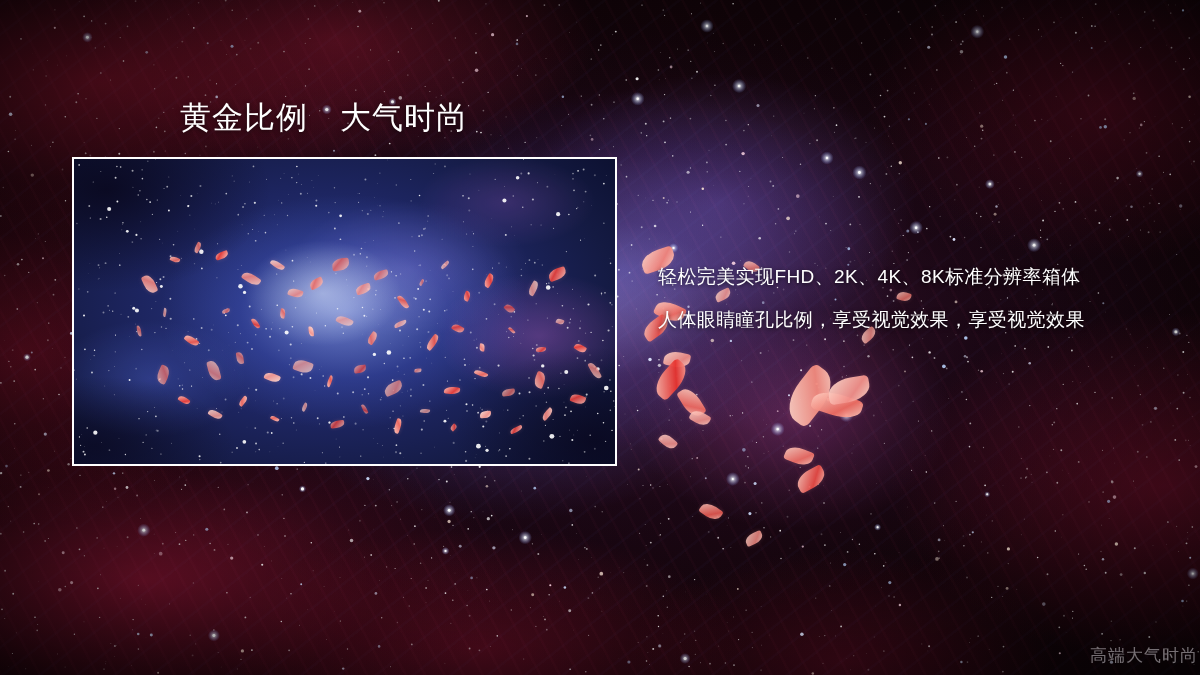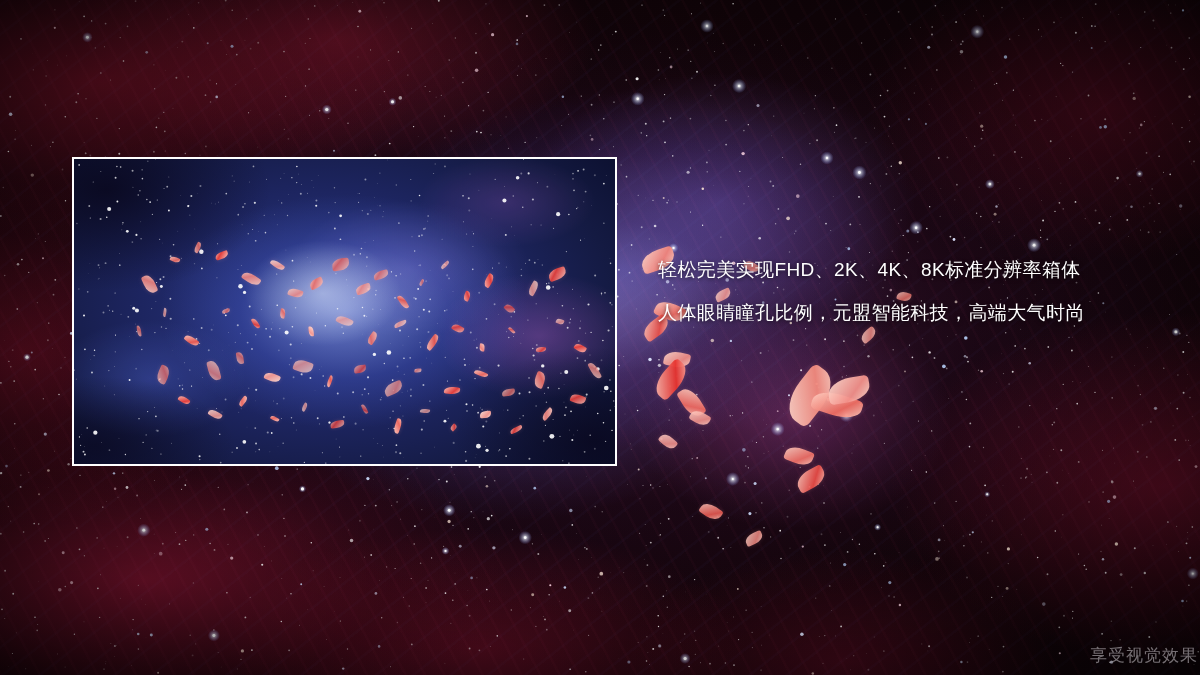--- a/index.html
+++ b/index.html
@@ -131,21 +131,21 @@
     line-height: 1.1;
     color: #ffffff;
     letter-spacing: 1px;
     white-space: pre;
     text-shadow: 0 1px 5px rgba(0,0,0,0.65);
   }
 
   #body-text {
     position: absolute;
     left: 658px;
-    top: 248px;
+    top: 255px;
     width: 520px;
   }
   .body-line {
     font-size: 19px;
     line-height: 43px;
     color: #ffffff;
     white-space: nowrap;
     letter-spacing: 0.4px;
     text-shadow: 0 1px 4px rgba(0,0,0,0.70);
   }
@@ -2709,21 +2709,22 @@
           <div class="petal" style="left: 406px; top: 252px; width: 10.6px; height: 7px; transform: rotate(358deg); opacity: 0.97; background: linear-gradient(135deg, rgb(255, 226, 218) 0%, rgb(247, 154, 146) 62%, rgb(255, 226, 218) 100%); box-shadow: rgba(255, 170, 170, 0.22) 0px 0px 4px;"></div>
           <div class="petal" style="left: 436px; top: 268px; width: 12.8px; height: 5px; transform: rotate(156deg); opacity: 0.9; background: linear-gradient(135deg, rgb(255, 201, 192) 0%, rgb(232, 64, 60) 62%, rgb(255, 201, 192) 100%); box-shadow: rgba(255, 170, 170, 0.22) 0px 0px 4px;"></div>
           <div class="petal" style="left: 466px; top: 252px; width: 14.4px; height: 6.3px; transform: rotate(132deg); opacity: 0.91; background: linear-gradient(135deg, rgb(255, 217, 207) 0%, rgb(244, 133, 126) 62%, rgb(255, 217, 207) 100%); box-shadow: rgba(255, 170, 170, 0.22) 0px 0px 4px;"></div>
           <div class="petal" style="left: 496px; top: 236px; width: 15.4px; height: 8.5px; transform: rotate(201deg); opacity: 0.89; background: linear-gradient(135deg, rgb(255, 201, 192) 0%, rgb(232, 64, 60) 62%, rgb(255, 201, 192) 100%); box-shadow: rgba(255, 170, 170, 0.22) 0px 0px 4px;"></div>
           <div class="petal" style="left: 512px; top: 208px; width: 17.8px; height: 7.3px; transform: rotate(241deg); opacity: 0.76; background: linear-gradient(135deg, rgb(255, 217, 207) 0%, rgb(244, 133, 126) 62%, rgb(255, 217, 207) 100%); box-shadow: rgba(255, 170, 170, 0.22) 0px 0px 4px;"></div>
           <div class="petal" style="left: 60px; top: 170px; width: 10.6px; height: 4.4px; transform: rotate(264deg); opacity: 0.75; background: linear-gradient(135deg, rgb(255, 207, 198) 0%, rgb(239, 107, 99) 62%, rgb(255, 207, 198) 100%); box-shadow: rgba(255, 170, 170, 0.22) 0px 0px 4px;"></div>
         </div>
     </div>
   </div>
 
+  <div id="title">黄金比例　大气时尚</div>
 
   <div id="body-text">
     <div class="body-line">轻松完美实现FHD、2K、4K、8K标准分辨率箱体</div>
-    <div class="body-line">人体眼睛瞳孔比例，元盟智能科技，高端大气时尚</div>
+    <div class="body-line">人体眼睛瞳孔比例，享受视觉效果，享受视觉效果</div>
   </div>
 
-  <div id="watermark">享受视觉效果</div>
+  <div id="watermark">高端大气时尚</div>
 
 </div>
 
 </body></html>

